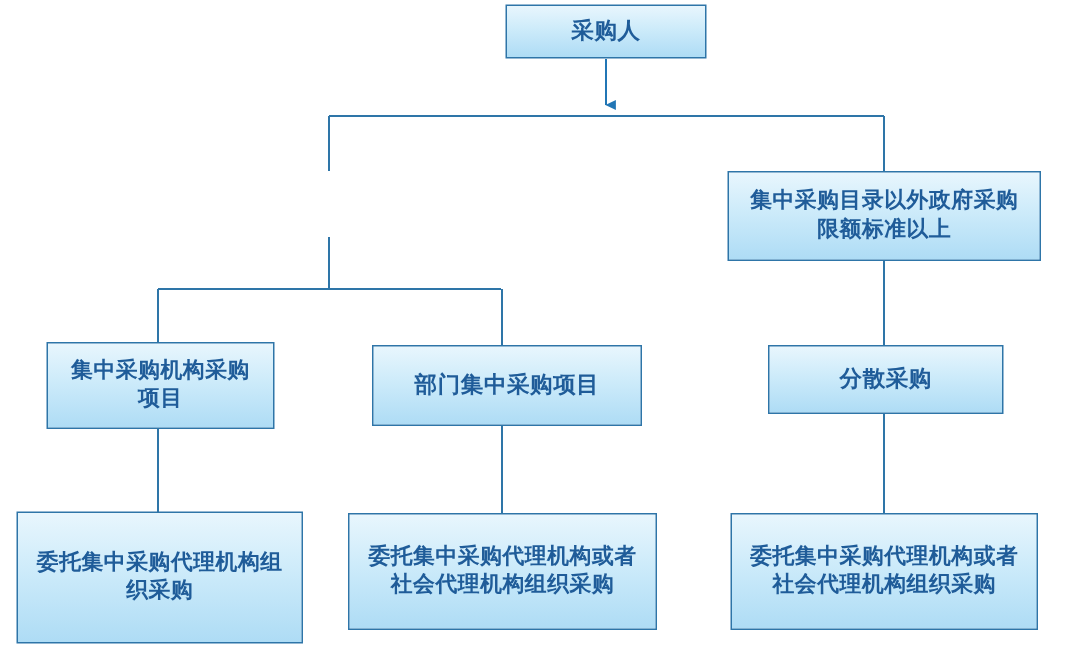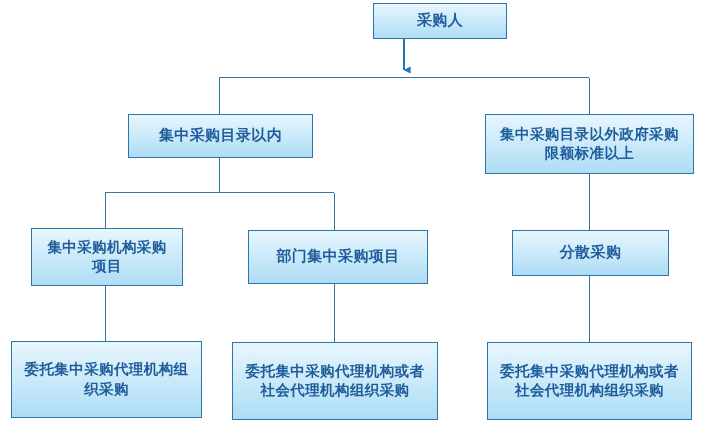--- a/index.html
+++ b/index.html
@@ -41,27 +41,27 @@
     letter-spacing: 0.4px;
     line-height: 1.32;
     box-shadow: 0 0 0 0 rgba(0,0,0,0);
   }
   .node .txt {
     display: block;
     padding: 0 6px;
     white-space: pre-line;
   }
   
-  #n-buyer        { left: 337px; top: 3px;   width: 134px; height: 36px;  font-size: 15px; margin-left: 36px; }
+  #n-buyer        { left: 337px; top: 3px;   width: 134px; height: 36px;  font-size: 15px; }
   #n-inside       { left: 128px; top: 114px; width: 185px; height: 44px;  font-size: 15px; }
   #n-outside      { left: 485px; top: 114px; width: 209px; height: 60px;  font-size: 14.5px; }
   #n-centralorg   { left: 31px;  top: 228px; width: 152px; height: 58px;  font-size: 14.5px; }
   #n-deptcentral  { left: 248px; top: 230px; width: 180px; height: 54px;  font-size: 15px; }
   #n-dispersed    { left: 512px; top: 230px; width: 157px; height: 46px;  font-size: 15px; }
-  #n-entrust1     { left: 11px;  top: 341px; width: 191px; height: 77px;  font-size: 14.5px; }
+  #n-entrust1     { left: 11px;  top: 341px; width: 191px; height: 88px;  font-size: 14.5px; }
   #n-entrust2     { left: 232px; top: 342px; width: 206px; height: 78px;  font-size: 14.5px; }
   #n-entrust3     { left: 487px; top: 342px; width: 205px; height: 78px;  font-size: 14.5px; }
 </style>
 </head>
 <body>
 
 <div id="canvas">
 
   <svg class="connectors" viewBox="0 0 720 433" xmlns="http://www.w3.org/2000/svg">
     <defs>
@@ -89,23 +89,20 @@
       <line x1="105.5" y1="286" x2="105.5" y2="341"></line>
       <line x1="334.5" y1="284" x2="334.5" y2="342"></line>
       <line x1="589.5" y1="276" x2="589.5" y2="342"></line>
     </g>
   </svg>
 
   <div class="node" id="n-buyer">
     <span class="txt">采购人</span>
   </div>
 
-  <div class="node" id="n-inside">
-    <span class="txt">集中采购目录以内</span>
-  </div>
 
   <div class="node" id="n-centralorg">
     <span class="txt">集中采购机构采购
 项目</span>
   </div>
 
   <div class="node" id="n-outside">
     <span class="txt">集中采购目录以外政府采购
 限额标准以上</span>
   </div>

